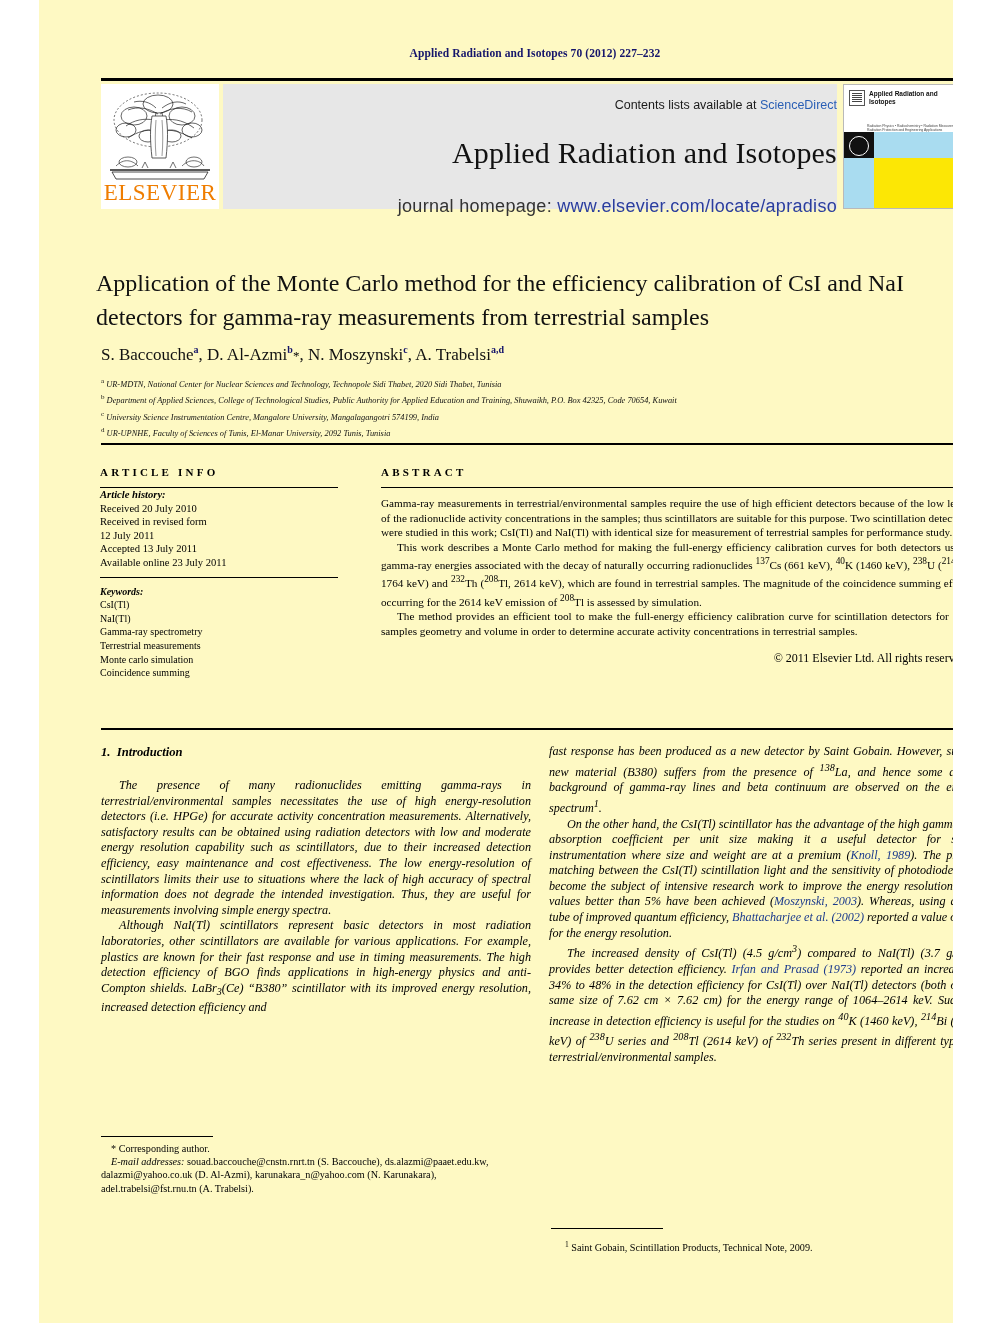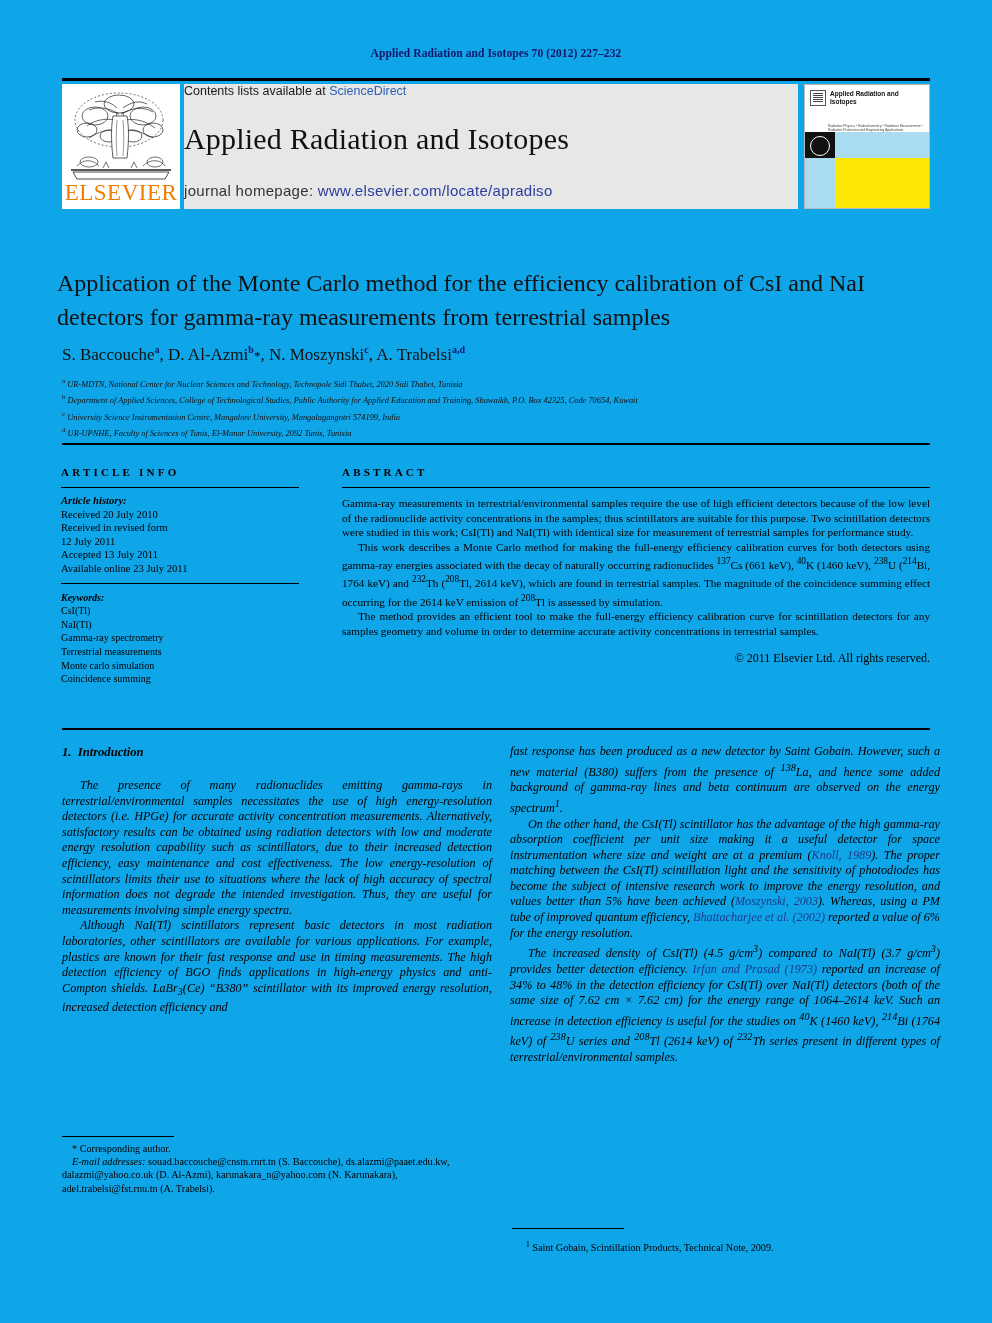--- a/index.html
+++ b/index.html
@@ -6,24 +6,24 @@
     margin: 0;
     padding: 0;
     background: #ffffff;
   }
   body {
     font-family: "Liberation Serif", "DejaVu Serif", serif;
     color: #000000;
   }
   #page {
     position: relative;
-    width: 992px;
+    width: 914px;
     height: 1323px;
     margin: 0 auto;
-    background: #0ea5e9;
+    background: #fef9c3;
     overflow: hidden;
   }
 
   
   .running-head {
     position: absolute;
     top: 47px;
     left: 0;
     width: 992px;
     text-align: center;
@@ -64,22 +64,22 @@
     color: #ef7d00;
     font-family: "Liberation Serif", serif;
     font-size: 23px;
     letter-spacing: 0.5px;
     line-height: 24px;
     margin-top: -1px;
   }
   .masthead-center {
     flex: 1 1 auto;
     background: #e7e7e7;
-    text-align: left;
-    padding-top: 0;
+    text-align: right;
+    padding-top: 14px;
     box-sizing: border-box;
     margin-left: 4px;
     margin-right: 6px;
   }
   .contents-line {
     font-family: "Liberation Sans", sans-serif;
     font-size: 12.5px;
     color: #1a1a1a;
   }
   .contents-line .sd {
@@ -87,21 +87,21 @@
   }
   .journal-title {
     font-family: "Liberation Serif", serif;
     font-size: 30px;
     margin-top: 24px;
     letter-spacing: 0.2px;
     color: #111;
   }
   .homepage-line {
     font-family: "Liberation Sans", sans-serif;
-    font-size: 15px;
+    font-size: 18px;
     margin-top: 26px;
     letter-spacing: 0.3px;
   }
   .homepage-line .lbl { color: #333; }
   .homepage-line .url { color: #2a3d9e; }
 
   
   .cover {
     flex: 0 0 126px;
     width: 126px;
@@ -225,21 +225,20 @@
     width: 588px;
   }
   .thin-rule {
     height: 1px;
     background: #000;
     margin-top: 9px;
   }
   .hist {
     font-size: 10.6px;
     line-height: 13.6px;
-    margin-top: 6px;
   }
   .hist .it { font-style: italic; font-weight: bold; }
   .hist-rule {
     height: 1px;
     background: #000;
     margin-top: 7px;
     width: 100%;
   }
   .kw {
     font-size: 10px;

